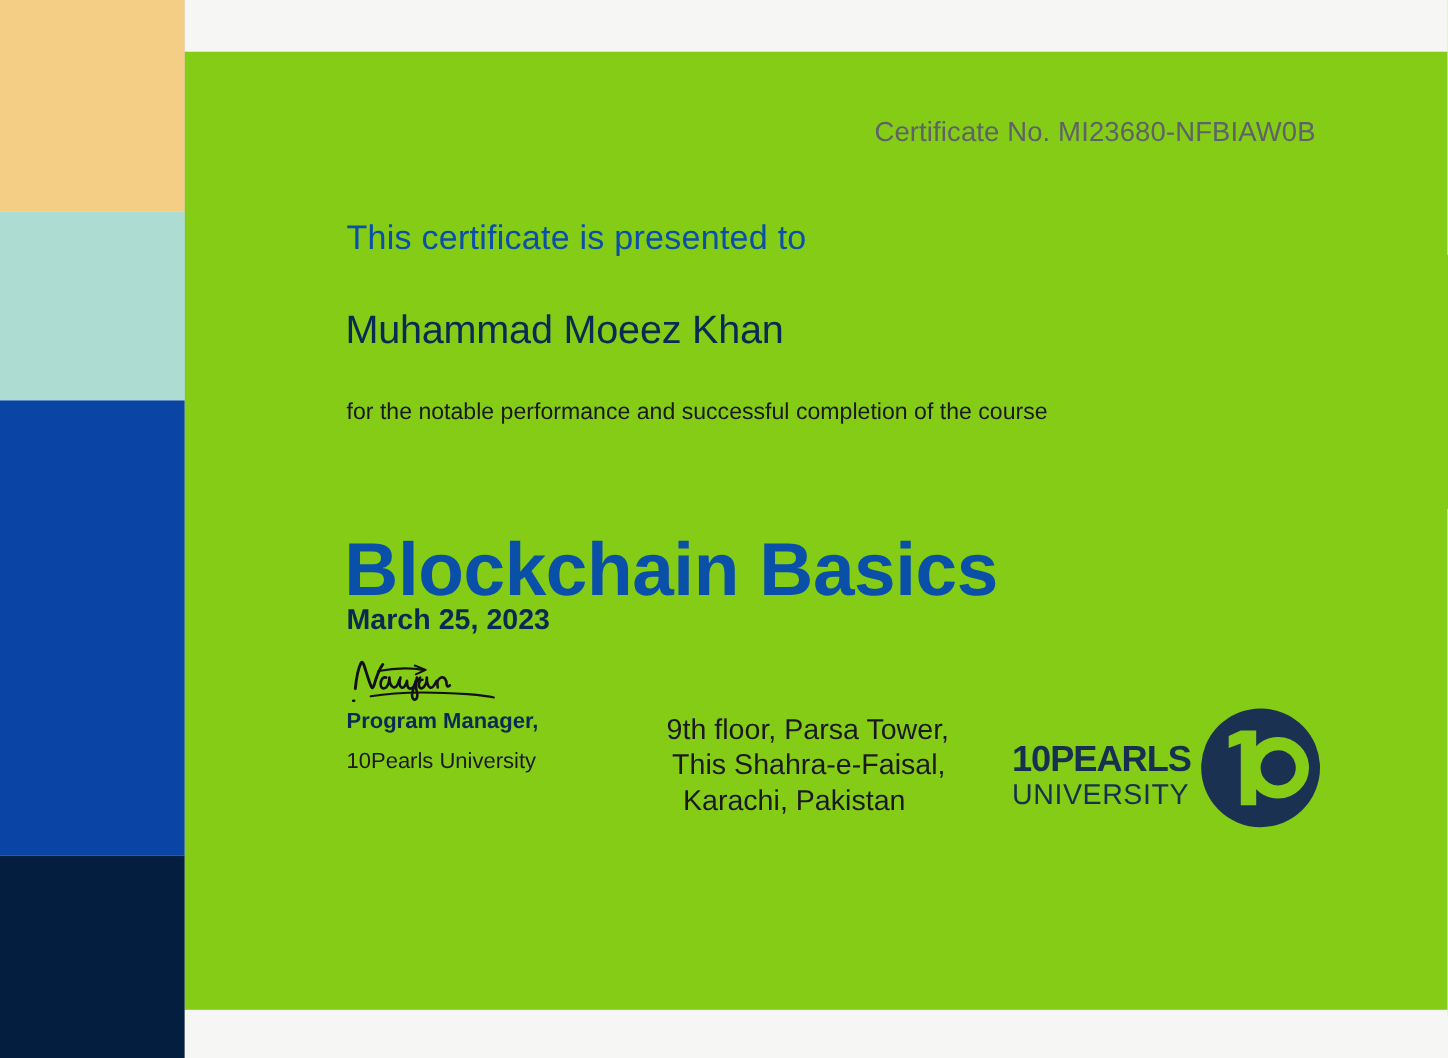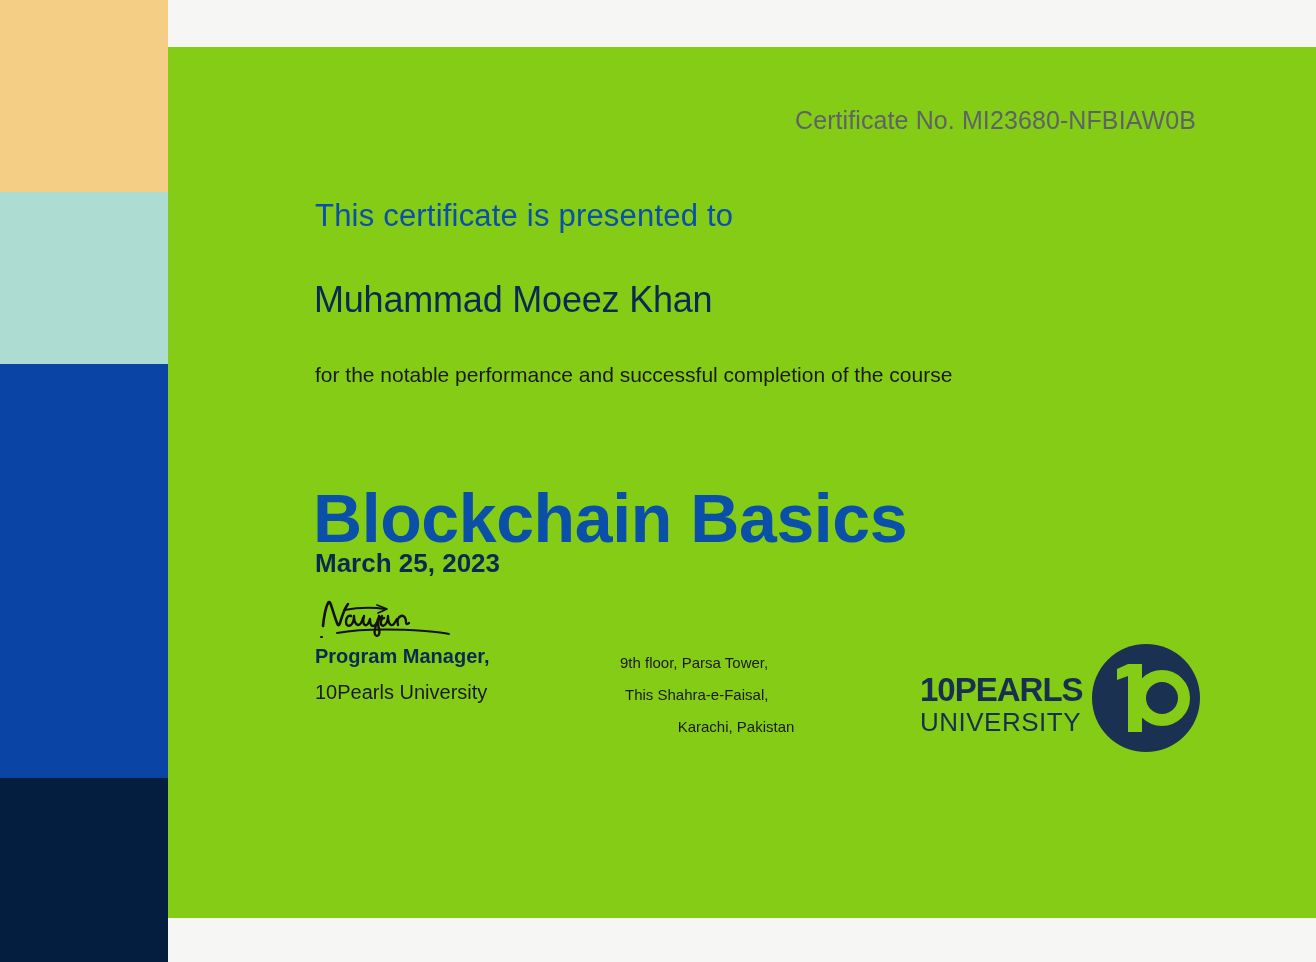--- a/index.html
+++ b/index.html
@@ -144,24 +144,24 @@
   .signer-org {
     font-size: 20px;
     color: #1a1a1a;
     line-height: 30px;
     margin-top: 6px;
   }
 
   
   .address-block {
     position: absolute;
-    left: 452px;
+    left: 438px;
     top: 600px;
     width: 230px;
-    font-size: 15px;
+    font-size: 26px;
     color: #1a1a1a;
   }
   .address-block .line { line-height: 32px; white-space: nowrap; }
   .address-block .line.l1 { margin-left: 0px; }
   .address-block .line.l2 { margin-left: 5px; }
   .address-block .line.l3 { margin-left: 2px; text-align: center; }
 
   
   .logo {
     position: absolute;

